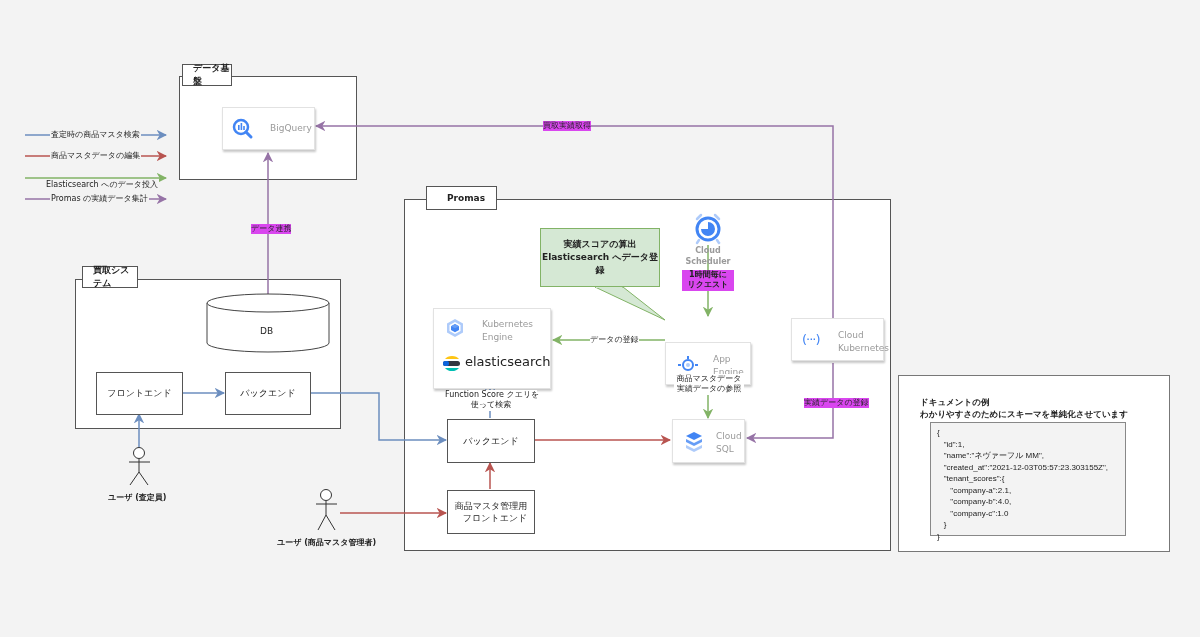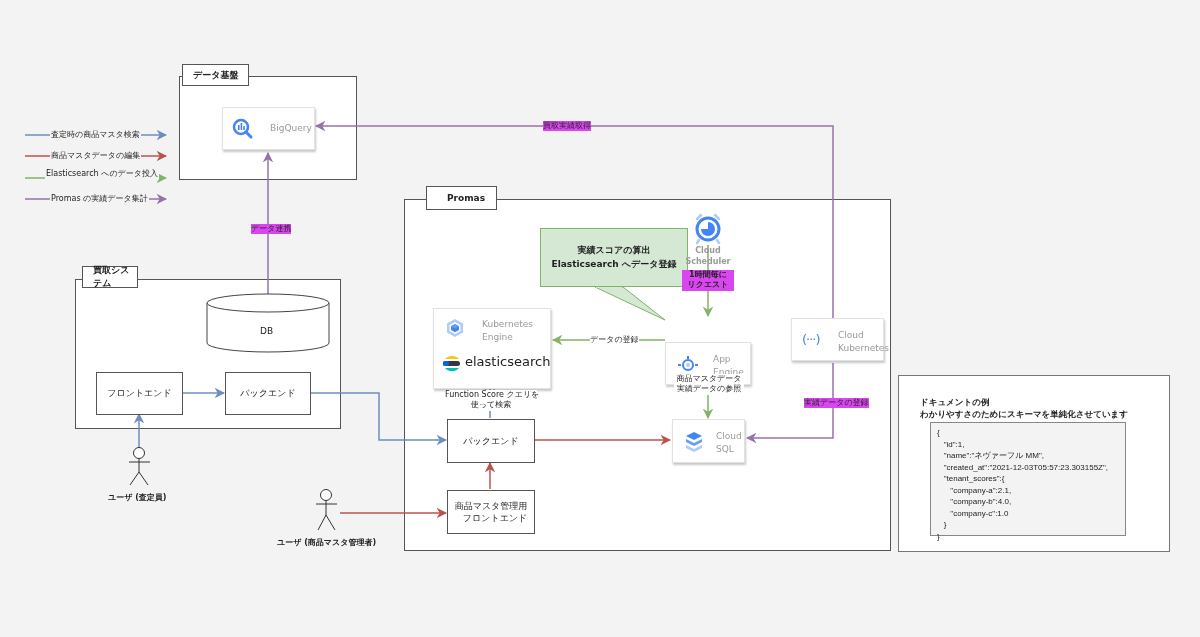--- a/index.html
+++ b/index.html
@@ -16,21 +16,21 @@
   .center{text-align:center;}
   .legend-lbl{position:absolute;font-size:8px;background:#f3f3f3;padding:0 1px;white-space:nowrap;}
   .note{position:absolute;background:#d5e8d4;border:1px solid #82b366;box-sizing:border-box;font-size:9px;font-weight:bold;display:flex;align-items:center;justify-content:center;text-align:center;line-height:1.45;}
   .code{position:absolute;background:#f3f3f3;border:1px solid #888;box-sizing:border-box;font-size:8px;line-height:11.5px;padding:4px 6px;white-space:pre;font-family:"Liberation Sans",sans-serif;}
   .actor-lbl{position:absolute;font-size:8px;font-weight:bold;white-space:nowrap;}
 </style>
 </head>
 <body>
 
 <div class="group" style="left:179px;top:76px;width:178px;height:104px;"></div>
-<div class="group-tab" style="left:182px;top:64px;width:67px;height:22px;">
+<div class="group-tab" style="left:182px;top:64px;width:50px;height:22px;">
     <span>データ基盤</span>
   </div>
 
 <div class="group" style="left:75px;top:279px;width:266px;height:150px;"></div>
 <div class="group-tab" style="left:82px;top:266px;width:56px;height:22px;">
     <span>買取システム</span>
   </div>
 
 <div class="group" style="left:404px;top:199px;width:487px;height:352px;"></div>
 <div class="group-tab" style="left:426px;top:186px;width:71px;height:24px;padding-left:20px;">
@@ -104,21 +104,21 @@
     <circle cx="326" cy="495" r="5.5" fill="#fff"></circle>
     <line x1="326" y1="501" x2="326" y2="515"></line>
     <line x1="316" y1="504" x2="337" y2="504"></line>
     <line x1="326" y1="515" x2="318" y2="530"></line>
     <line x1="326" y1="515" x2="335" y2="530"></line>
   </g>
 </svg>
 
 <div class="legend-lbl" style="left:50px;top:129px;">査定時の商品マスタ検索</div>
 <div class="legend-lbl" style="left:50px;top:150px;">商品マスタデータの編集</div>
-<div class="legend-lbl" style="left:45px;top:168px;">Elasticsearch へのデータ投入</div>
+<div class="legend-lbl" style="left:45px;top:179px;">Elasticsearch へのデータ投入</div>
 <div class="legend-lbl" style="left:50px;top:193px;">Promas の実績データ集計</div>
 
 <div class="gcp" style="left:222px;top:107px;width:93px;height:43px;">
   <span style="position:absolute;left:9px;top:10px;">
     <svg width="22" height="22" viewBox="0 0 22 22">
         <circle cx="9" cy="9" r="7" fill="none" stroke="#4285f4" stroke-width="2.5"></circle>
         <line x1="14" y1="14" x2="19" y2="19" stroke="#4285f4" stroke-width="3" stroke-linecap="round"></line>
         <rect x="6" y="7" width="1.6" height="5" fill="#4285f4"></rect>
         <rect x="8.6" y="5" width="1.6" height="7" fill="#4285f4"></rect>
         <rect x="11.2" y="8" width="1.6" height="4" fill="#4285f4"></rect>
@@ -134,21 +134,21 @@
 <div class="box" style="left:96px;top:372px;width:87px;height:43px;">
     <span>フロントエンド</span>
   </div>
 <div class="box" style="left:225px;top:372px;width:86px;height:43px;">
     <span>バックエンド</span>
   </div>
 
 <div class="actor-lbl" style="left:108px;top:492px;">ユーザ (査定員)</div>
 <div class="actor-lbl" style="left:277px;top:537px;">ユーザ (商品マスタ管理者)</div>
 
-<div class="note" style="left:540px;top:228px;width:148px;height:59px;">
+<div class="note" style="left:540px;top:228px;width:120px;height:59px;">
   <div><span>実績スコアの算出</span><br><span>Elasticsearch へデータ登録</span></div>
 </div>
 
 <div class="gcp" style="left:433px;top:308px;width:118px;height:81px;">
   <span style="position:absolute;left:11px;top:9px;">
     <svg width="20" height="20" viewBox="0 0 20 20">
         <polygon points="10,1 18,5.5 18,14.5 10,19 2,14.5 2,5.5" fill="#aecbfa"></polygon>
         <polygon points="10,4 15.5,7 15.5,13 10,16 4.5,13 4.5,7" fill="#fff"></polygon>
         <polygon points="10,6 14,8.2 14,12 10,14.2 6,12 6,8.2" fill="#4285f4"></polygon>
         <polygon points="10,6 14,8.2 10,10.3 6,8.2" fill="#669df6"></polygon>

